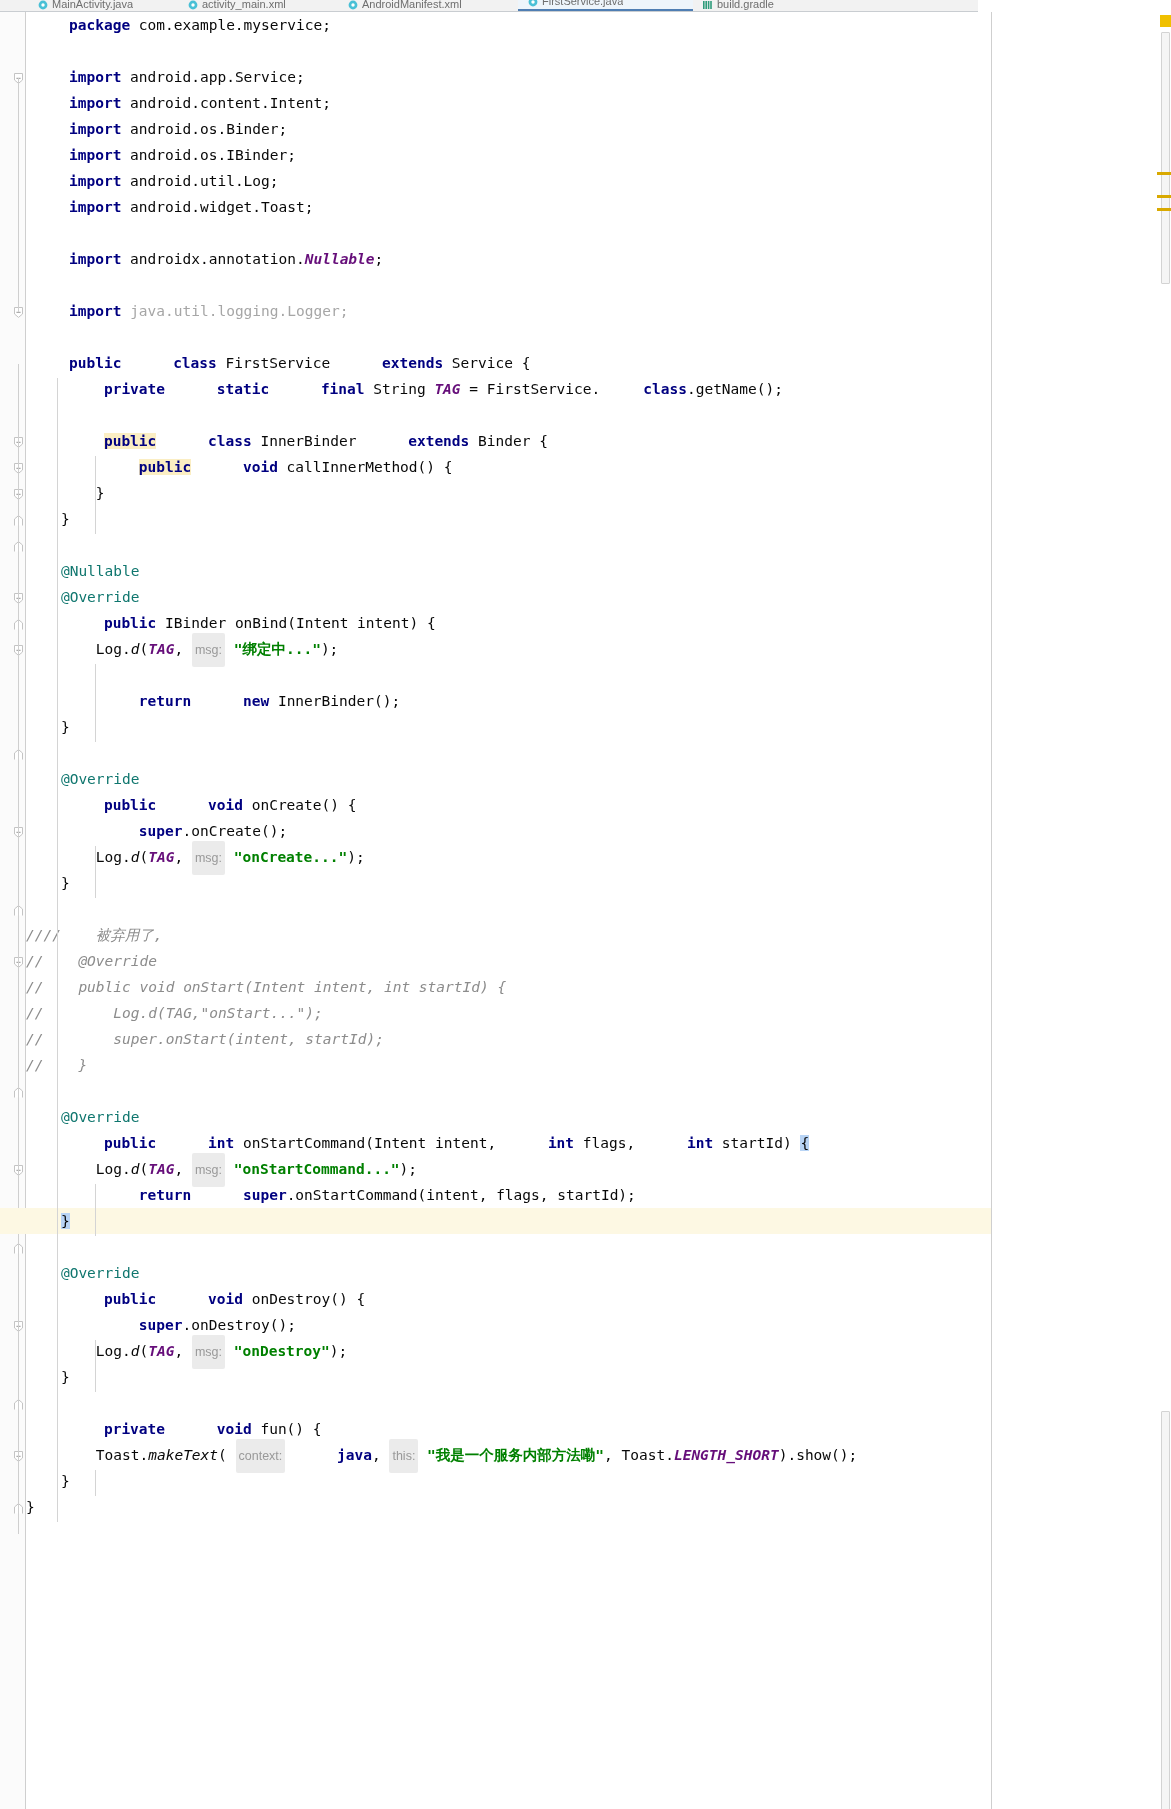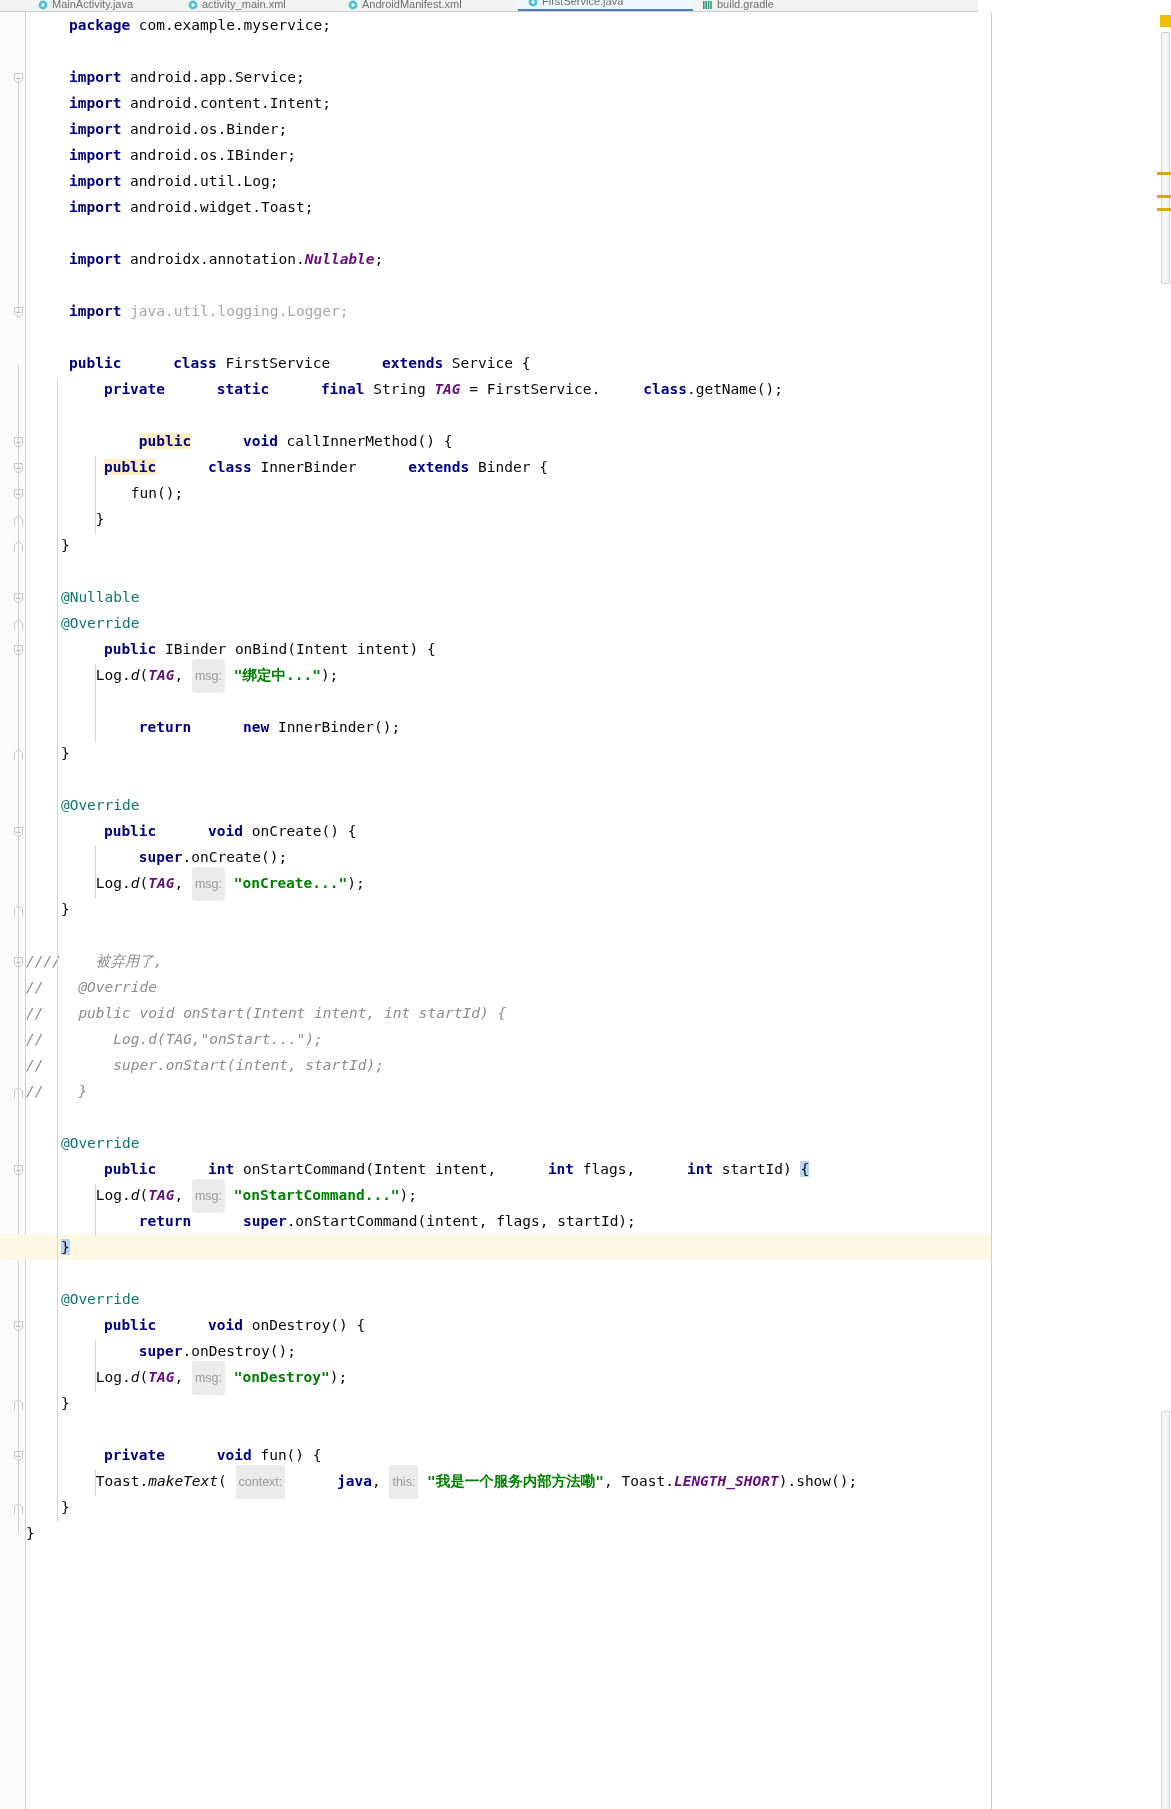--- a/index.html
+++ b/index.html
@@ -308,23 +308,22 @@
       <div class="line"><span class="kw">import</span> android.util.Log;</div>
       <div class="line"><span class="kw">import</span> android.widget.Toast;</div>
       <div class="line">&nbsp;</div>
       <div class="line"><span class="kw">import</span> androidx.annotation.<span class="fld">Nullable</span>;</div>
       <div class="line">&nbsp;</div>
       <div class="line"><span class="kw">import</span> <span class="gray">java.util.logging.Logger;</span></div>
       <div class="line">&nbsp;</div>
       <div class="line"><span class="kw">public</span> <span class="kw">class</span> FirstService <span class="kw">extends</span> Service {</div>
       <div class="line">    <span class="kw">private</span> <span class="kw">static</span> <span class="kw">final</span> String <span class="sfld">TAG</span> = FirstService.<span class="kw">class</span>.getName();</div>
       <div class="line">&nbsp;</div>
+      <div class="line">    <span class="kw occ">public</span> <span class="kw">class</span> InnerBinder <span class="kw">extends</span> Binder {</div>
       <div class="line">        <span class="kw occ">public</span> <span class="kw">void</span> callInnerMethod() {</div>
-      <div class="line">    <span class="kw occ">public</span> <span class="kw">class</span> InnerBinder <span class="kw">extends</span> Binder {</div>
-      <div class="line">            fun();</div>
       <div class="line">        }</div>
       <div class="line">    }</div>
       <div class="line">&nbsp;</div>
       <div class="line">    <span class="ann">@Nullable</span></div>
       <div class="line">    <span class="ann">@Override</span></div>
       <div class="line">    <span class="kw">public</span> IBinder onBind(Intent intent) {</div>
       <div class="line">        Log.<span class="mth">d</span>(<span class="sfld">TAG</span>, <span class="hint">msg:</span> <span class="str">"<span class="cn">绑定中</span>..."</span>);</div>
       <div class="line">&nbsp;</div>
       <div class="line">        <span class="kw">return</span> <span class="kw">new</span> InnerBinder();</div>
       <div class="line">    }</div>

